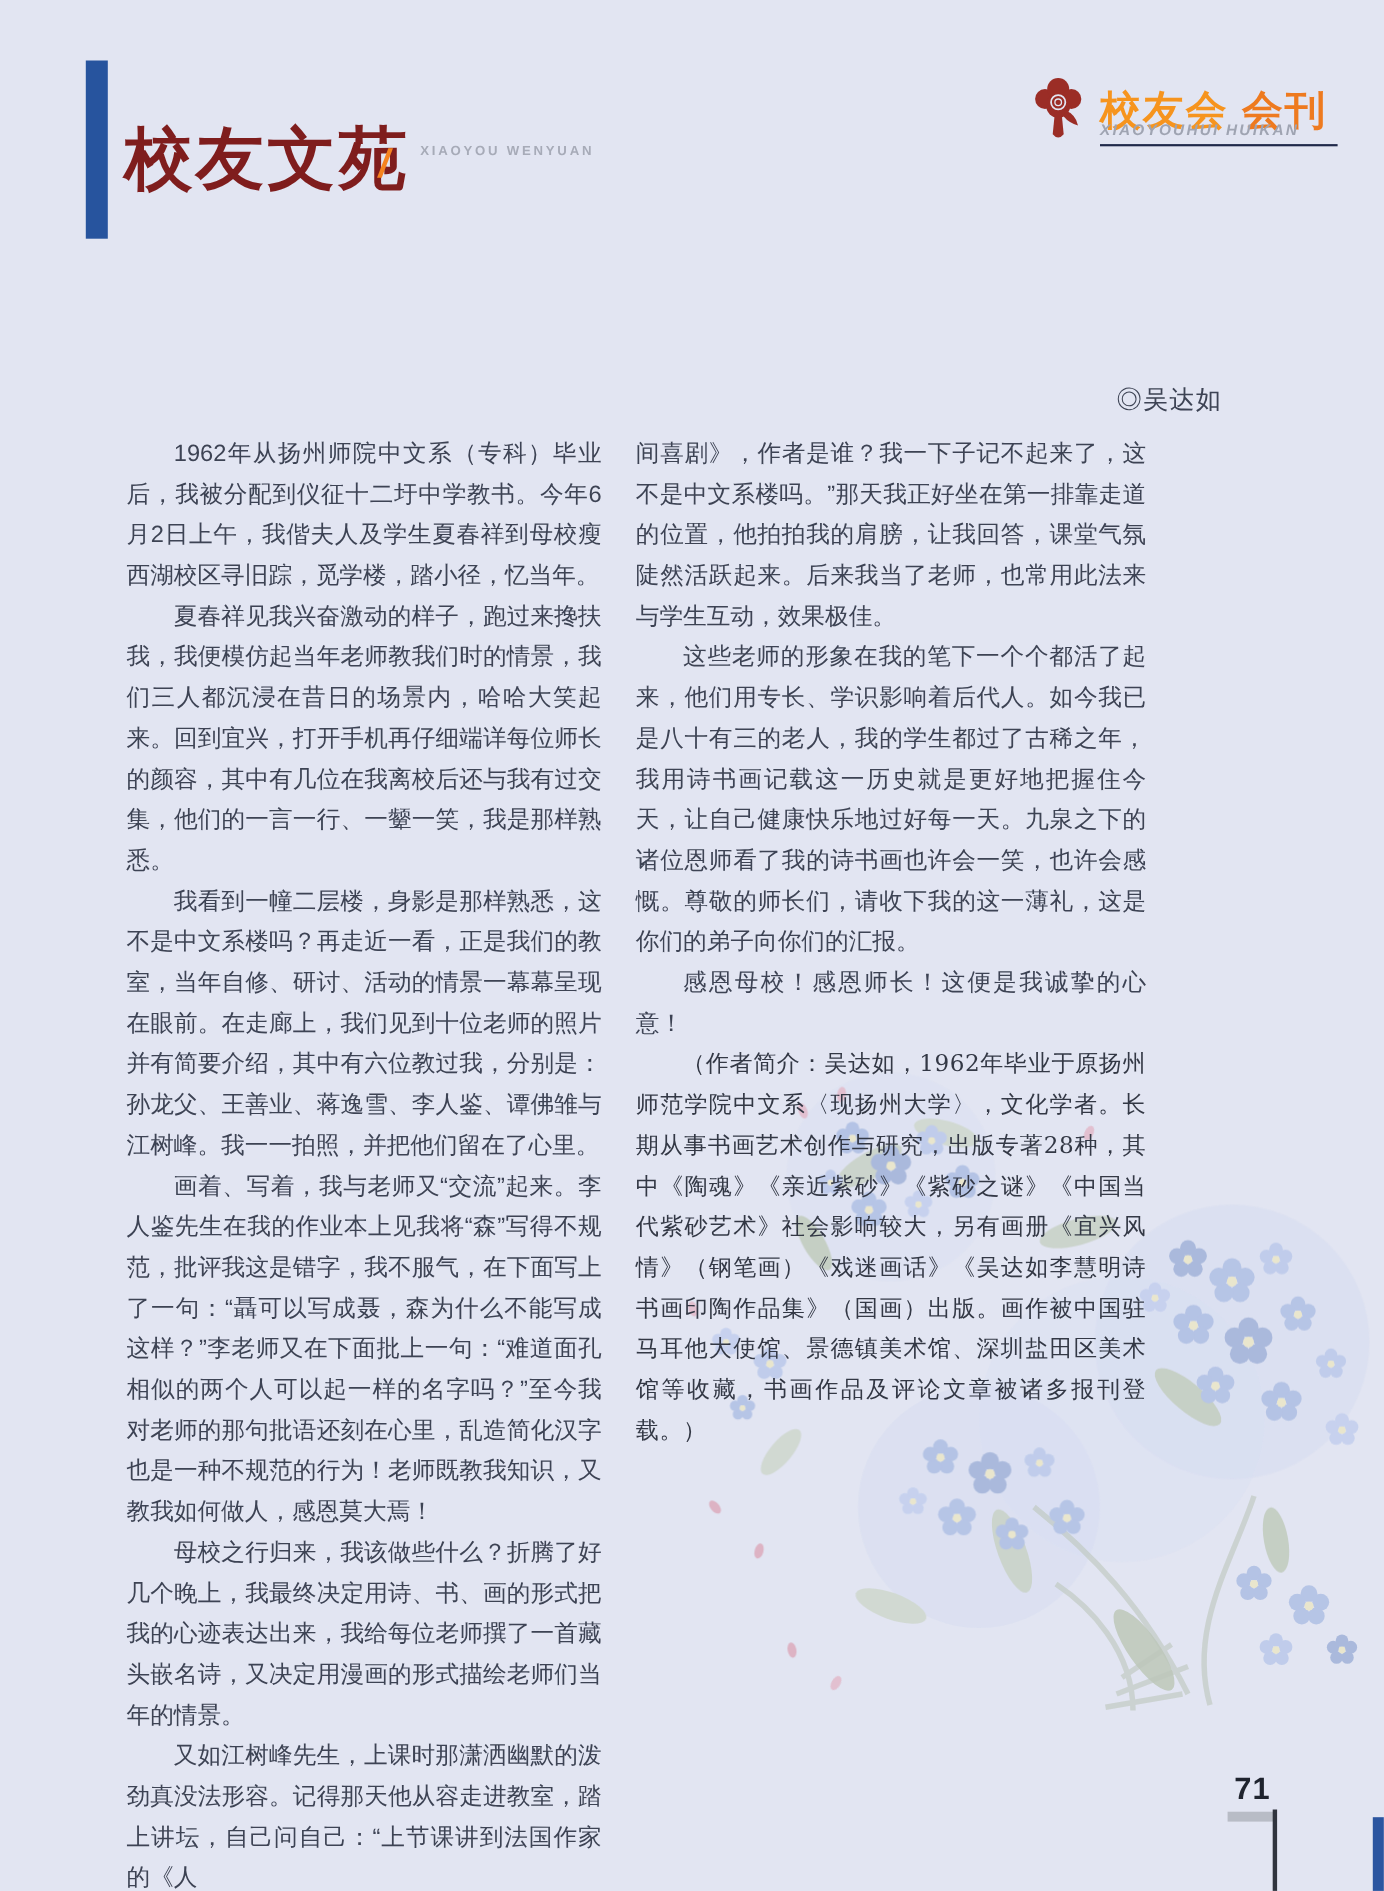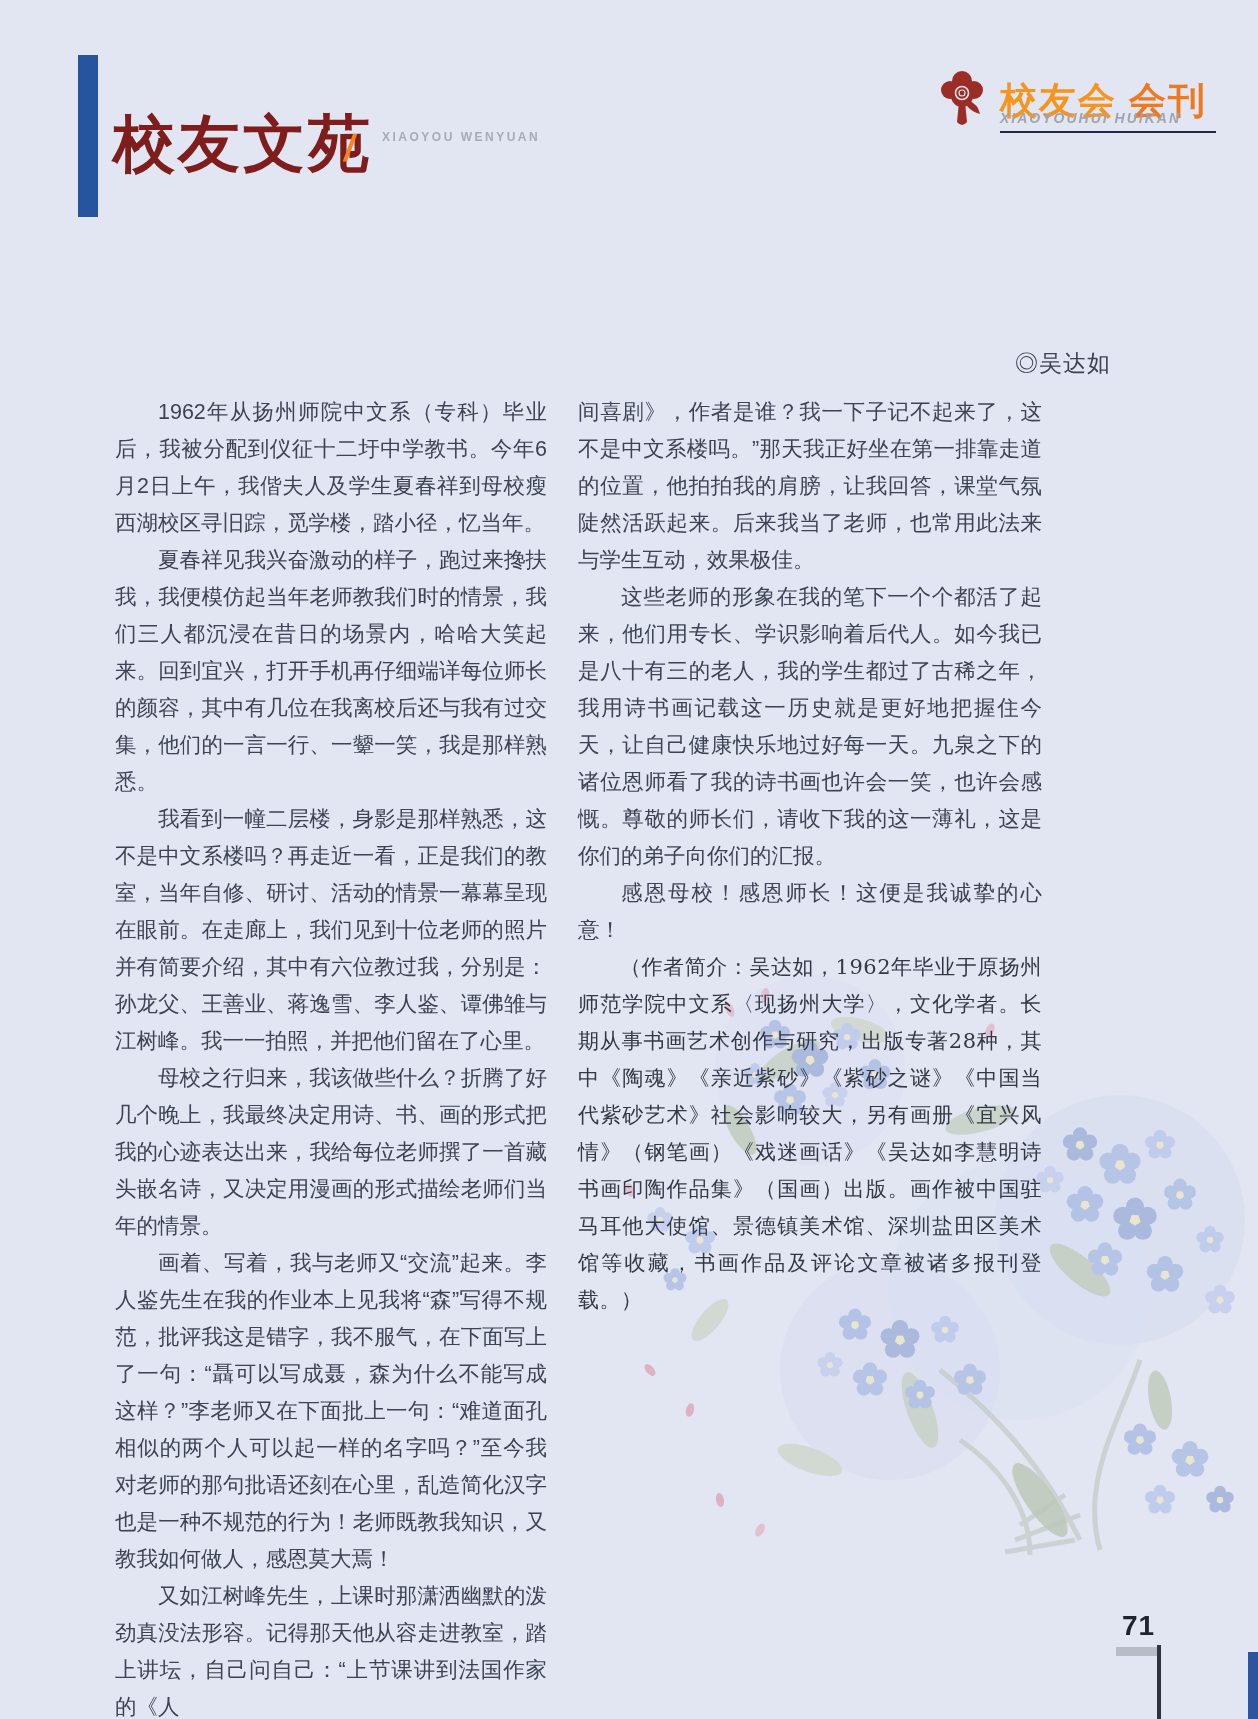--- a/index.html
+++ b/index.html
@@ -206,22 +206,22 @@
     </div>
     <div class="journal-subtitle">XIAOYOUHUI HUIKAN</div>
     <div class="journal-underline"></div>
 
     <div class="article-author">◎吴达如</div>
 
     <div class="col col-left">
       <p>1962年从扬州师院中文系（专科）毕业后，我被分配到仪征十二圩中学教书。今年6月2日上午，我偕夫人及学生夏春祥到母校瘦西湖校区寻旧踪，觅学楼，踏小径，忆当年。</p>
       <p>夏春祥见我兴奋激动的样子，跑过来搀扶我，我便模仿起当年老师教我们时的情景，我们三人都沉浸在昔日的场景内，哈哈大笑起来。回到宜兴，打开手机再仔细端详每位师长的颜容，其中有几位在我离校后还与我有过交集，他们的一言一行、一颦一笑，我是那样熟悉。</p>
       <p>我看到一幢二层楼，身影是那样熟悉，这不是中文系楼吗？再走近一看，正是我们的教室，当年自修、研讨、活动的情景一幕幕呈现在眼前。在走廊上，我们见到十位老师的照片并有简要介绍，其中有六位教过我，分别是：孙龙父、王善业、蒋逸雪、李人鉴、谭佛雏与江树峰。我一一拍照，并把他们留在了心里。</p>
+      <p>画着、写着，我与老师又“交流”起来。李人鉴先生在我的作业本上见我将“森”写得不规范，批评我这是错字，我不服气，在下面写上了一句：“聶可以写成聂，森为什么不能写成这样？”李老师又在下面批上一句：“难道面孔相似的两个人可以起一样的名字吗？”至今我对老师的那句批语还刻在心里，乱造简化汉字也是一种不规范的行为！老师既教我知识，又教我如何做人，感恩莫大焉！</p>
       <p>母校之行归来，我该做些什么？折腾了好几个晚上，我最终决定用诗、书、画的形式把我的心迹表达出来，我给每位老师撰了一首藏头嵌名诗，又决定用漫画的形式描绘老师们当年的情景。</p>
-      <p>画着、写着，我与老师又“交流”起来。李人鉴先生在我的作业本上见我将“森”写得不规范，批评我这是错字，我不服气，在下面写上了一句：“聶可以写成聂，森为什么不能写成这样？”李老师又在下面批上一句：“难道面孔相似的两个人可以起一样的名字吗？”至今我对老师的那句批语还刻在心里，乱造简化汉字也是一种不规范的行为！老师既教我知识，又教我如何做人，感恩莫大焉！</p>
       <p>又如江树峰先生，上课时那潇洒幽默的泼劲真没法形容。记得那天他从容走进教室，踏上讲坛，自己问自己：“上节课讲到法国作家的《人</p>
     </div>
 
     <div class="col col-right">
       <p class="no-indent">间喜剧》，作者是谁？我一下子记不起来了，这不是中文系楼吗。”那天我正好坐在第一排靠走道的位置，他拍拍我的肩膀，让我回答，课堂气氛陡然活跃起来。后来我当了老师，也常用此法来与学生互动，效果极佳。</p>
       <p>这些老师的形象在我的笔下一个个都活了起来，他们用专长、学识影响着后代人。如今我已是八十有三的老人，我的学生都过了古稀之年，我用诗书画记载这一历史就是更好地把握住今天，让自己健康快乐地过好每一天。九泉之下的诸位恩师看了我的诗书画也许会一笑，也许会感慨。尊敬的师长们，请收下我的这一薄礼，这是你们的弟子向你们的汇报。</p>
       <p>感恩母校！感恩师长！这便是我诚挚的心意！</p>
       <p class="bio">（作者简介：吴达如，1962年毕业于原扬州师范学院中文系〈现扬州大学〉，文化学者。长期从事书画艺术创作与研究，出版专著28种，其中《陶魂》《亲近紫砂》《紫砂之谜》《中国当代紫砂艺术》社会影响较大，另有画册《宜兴风情》（钢笔画）《戏迷画话》《吴达如李慧明诗书画印陶作品集》（国画）出版。画作被中国驻马耳他大使馆、景德镇美术馆、深圳盐田区美术馆等收藏，书画作品及评论文章被诸多报刊登载。）</p>
     </div>
 

